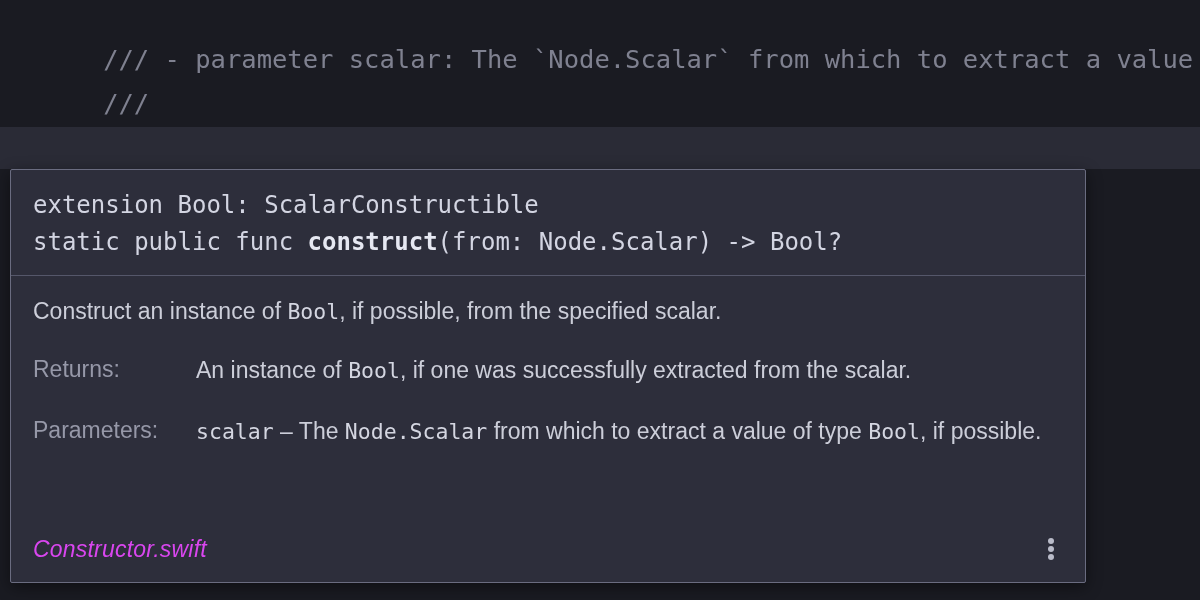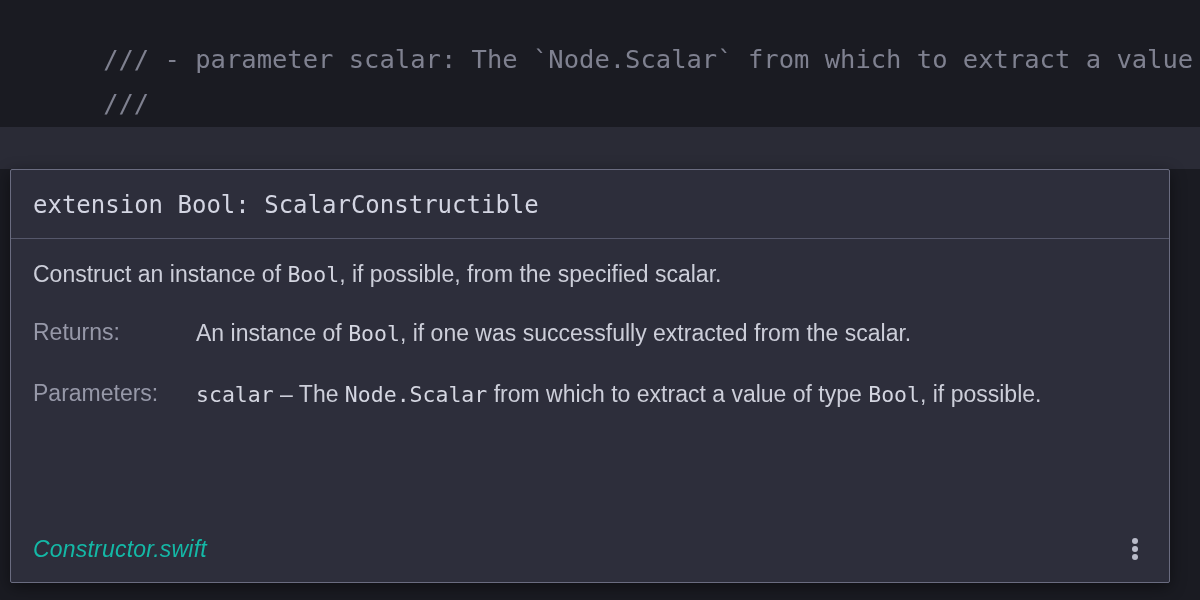--- a/index.html
+++ b/index.html
@@ -64,21 +64,21 @@
     color: #d7dbd0;
     background: #1b3b24;
     padding: 3px 0 5px 0;
   }
 
   
   .popup {
     position: absolute;
     left: 10px;
     top: 169px;
-    width: 1160px;
+    width: 1076px;
     height: 414px;
     box-sizing: border-box;
     background: #2d2e3b;
     border: 1px solid #6a6c80;
     border-radius: 2px;
     box-shadow: 0 4px 16px rgba(0,0,0,0.45);
     overflow: hidden;
   }
 
   .popup-header {
@@ -146,21 +146,21 @@
     align-items: center;
     justify-content: space-between;
     padding: 0 22px 6px 22px;
     box-sizing: border-box;
   }
 
   .filename {
     font-family: "Liberation Sans", sans-serif;
     font-style: italic;
     font-size: 23px;
-    color: #14b8a6;
+    color: #d946ef;
     letter-spacing: 0.2px;
   }
 
   .kebab {
     display: flex;
     flex-direction: column;
     align-items: center;
     justify-content: space-between;
     width: 24px;
     height: 26px;
@@ -198,20 +198,21 @@
     <div class="code-line l3">
       <span class="tok-keyword">public static func </span><span class="tok-fnname">construct</span><span class="tok-punct">(</span><span class="tok-plain">from scalar</span><span class="tok-colon">:</span><span class="tok-plain"> </span><span class="tok-type">Node.Scalar</span><span class="tok-punct">)</span><span class="tok-plain"> </span><span class="tok-punct">→</span><span class="tok-plain"> </span><span class="tok-type">Bool?</span><span class="tok-plain"> </span><span class="tok-punct">{</span>
     </div>
 
   </div>
 
   <div class="popup">
 
     <div class="popup-header">
       <div class="decl-line">extension Bool: ScalarConstructible</div>
+      <div class="decl-line"><span>static public func </span><b>construct</b><span>(from: Node.Scalar) -&gt; Bool?</span></div>
     </div>
 
     <div class="popup-body">
 
       <p class="abstract"><span>Construct an instance of </span><span class="mono">Bool</span><span>, if possible, from the specified scalar.</span></p>
 
       <div class="field-row">
         <div class="field-label">Returns:</div>
         <div class="field-value"><span>An instance of </span><span class="mono">Bool</span><span>, if one was successfully extracted from the scalar.</span></div>
       </div>

